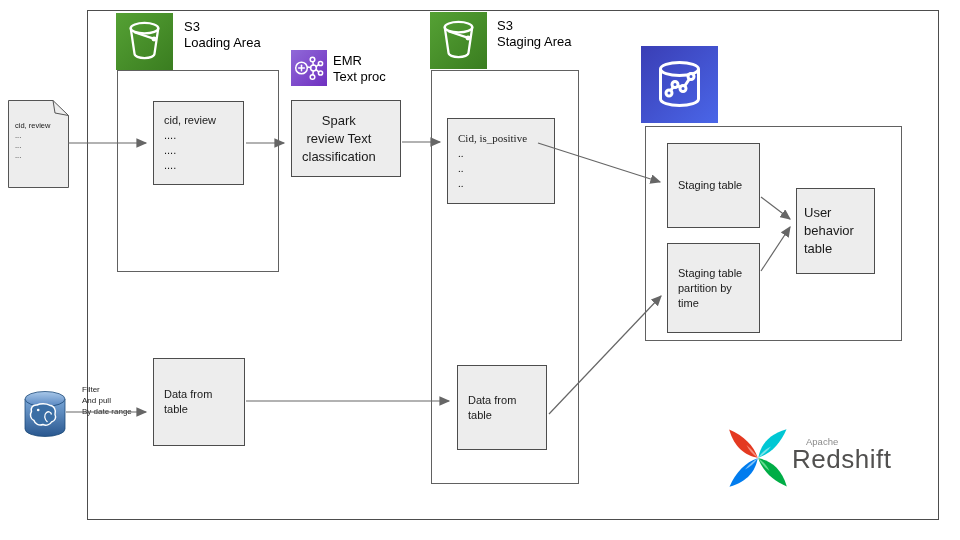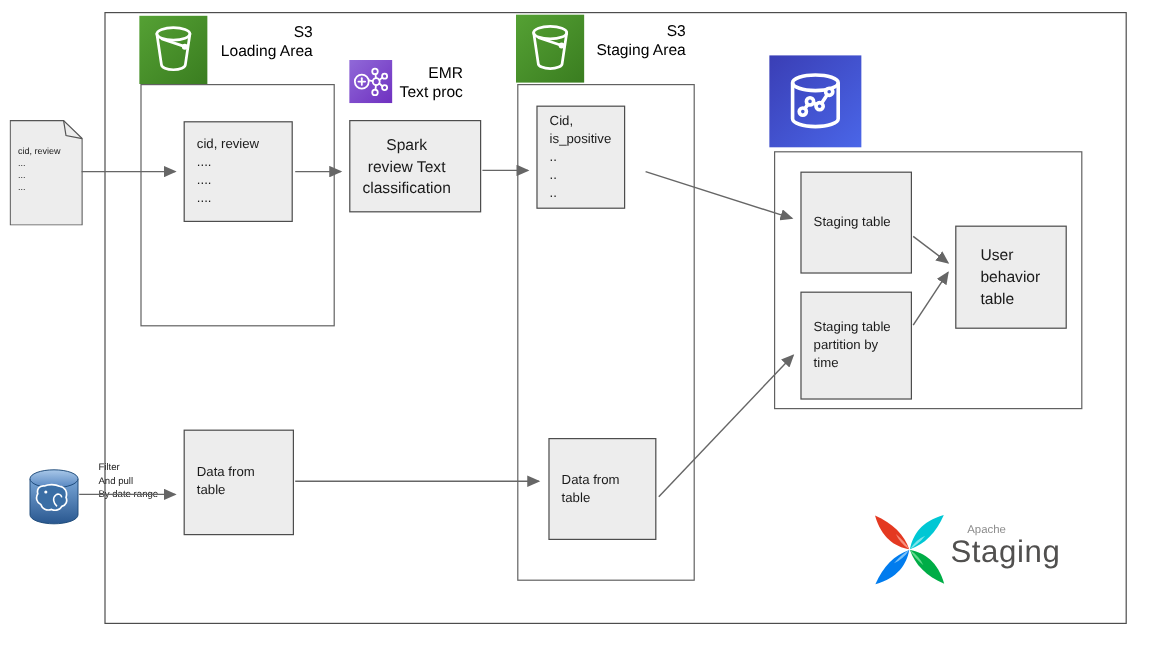--- a/index.html
+++ b/index.html
@@ -15,29 +15,29 @@
   #load-grp{left:117px;top:70px;width:160px;height:200px;}
   #stag-grp{left:431px;top:70px;width:146px;height:412px;}
   #rs-grp{left:645px;top:126px;width:255px;height:213px;}
 
   
   .node{background:var(--node_fill,#ededed);border:1px solid var(--node_border,#4d4d4d);
         display:flex;align-items:center;font-size:11px;line-height:15px;
         white-space:pre-line;padding-left:10px;box-sizing:border-box;}
   #loading-table{left:153px;top:101px;width:91px;height:84px;}
   #spark{left:291px;top:100px;width:110px;height:77px;font-size:13px;line-height:18px;text-align:center;}
-  #classified{left:447px;top:88px;width:74px;height:86px;}
+  #classified{left:447px;top:118px;width:108px;height:86px;font-family:Liberation Serif, serif;}
   #staging-data{left:457px;top:365px;width:90px;height:85px;}
   #source-data{left:153px;top:358px;width:92px;height:88px;}
   #staging-table{left:667px;top:143px;width:93px;height:85px;}
   #staging-part{left:667px;top:243px;width:93px;height:90px;}
-  #user-behavior{left:796px;top:188px;width:93px;height:86px;font-size:13px;line-height:18px;padding-left:20px;}
-
-  
-  .grp-label{font-size:13px;line-height:16px;white-space:pre-line;color:#000;text-align:right;}
+  #user-behavior{left:796px;top:188px;width:79px;height:86px;font-size:13px;line-height:18px;padding-left:7px;}
+
+  
+  .grp-label{font-size:13px;line-height:16px;white-space:pre-line;color:#000;}
   #s3-load-label{left:184px;top:19px;}
   #emr-label{left:333px;top:53px;}
   #s3-stag-label{left:497px;top:18px;}
   #rs-label{left:729px;top:51px;line-height:18px;}
 
   
   #doc{left:8px;top:100px;width:61px;height:88px;}
   #doc svg{position:absolute;left:0;top:0;}
   #doc-text{position:absolute;left:7px;top:21px;font-size:7.5px;line-height:10px;white-space:pre-line;}
 
@@ -214,21 +214,21 @@
       <g transform="rotate(180 50 50)">
         <path d="M50.5,49.5 C54,30 66,12 96,3.5 C86,27 70,43 50.5,49.5 Z" style="fill:var(--airflow_blue,#017cee)"></path>
         <path d="M50.5,49.5 C56,41 63,35 71,31.5 C64,40 57,46 50.5,49.5 Z" fill="#7fc2f7"></path>
       </g>
       <g transform="rotate(270 50 50)">
         <path d="M50.5,49.5 C54,30 66,12 96,3.5 C86,27 70,43 50.5,49.5 Z" style="fill:var(--airflow_red,#e43921)"></path>
         <path d="M50.5,49.5 C56,41 63,35 71,31.5 C64,40 57,46 50.5,49.5 Z" fill="#f8907e"></path>
       </g>
     </svg>
     <div id="af-apache">Apache</div>
-    <div id="af-text">Staging</div>
+    <div id="af-text">Redshift</div>
   </div>
 
   <svg id="arrows">
     <defs>
       <marker id="ah" markerWidth="10" markerHeight="8" refX="8" refY="4" orient="auto">
         <path d="M0,0 L9,4 L0,8 Z" style="fill:var(--arrow,#666)"></path>
       </marker>
     </defs>
     <line x1="68" y1="143" x2="146" y2="143" marker-end="url(#ah)"></line>
     <line x1="246" y1="143" x2="284" y2="143" marker-end="url(#ah)"></line>

